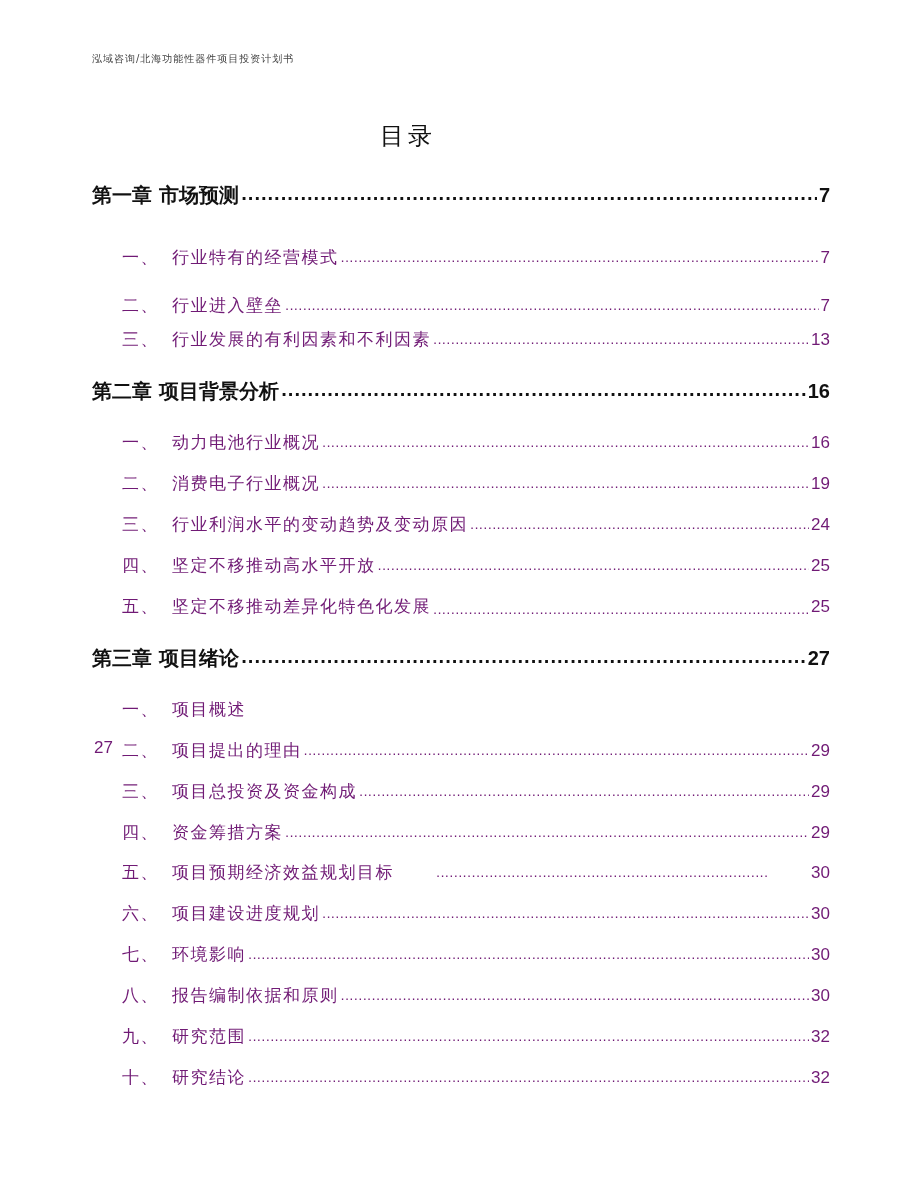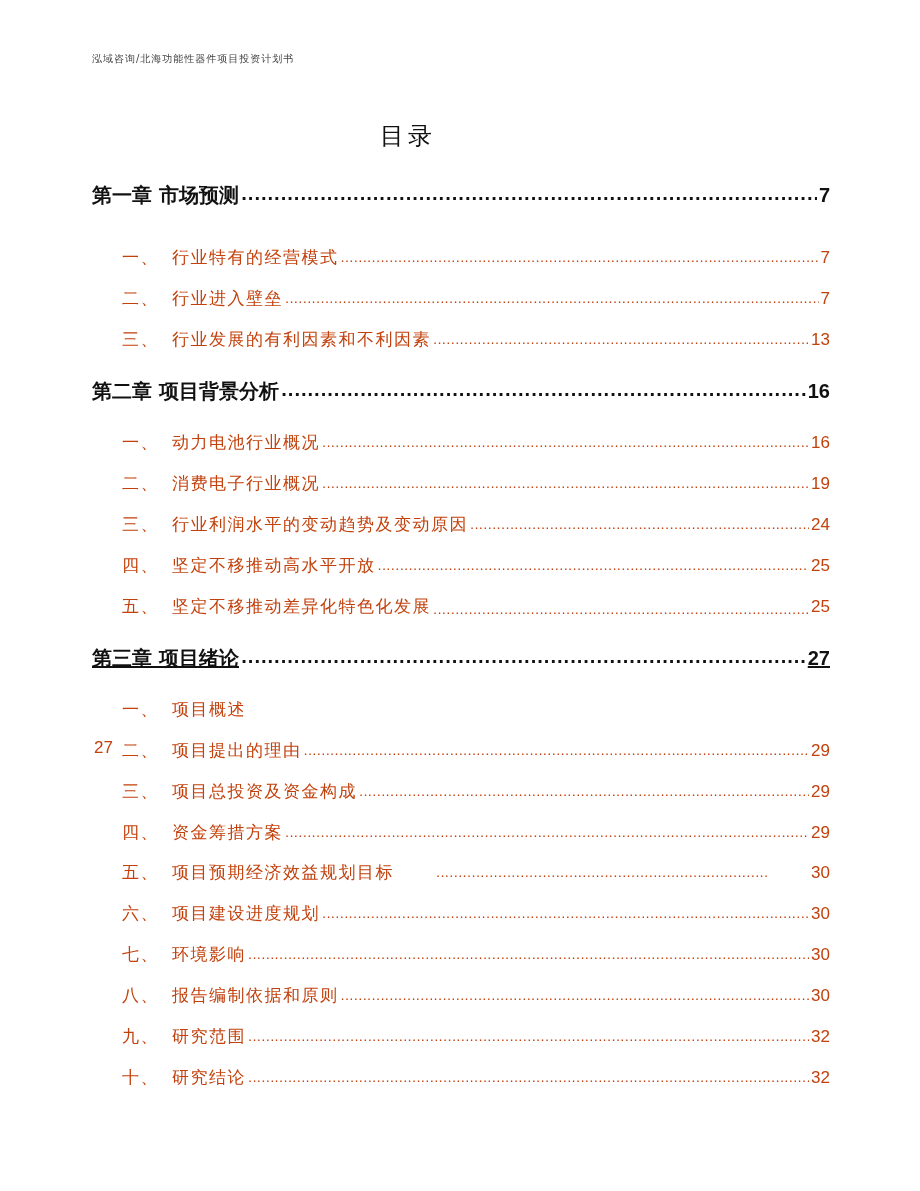--- a/index.html
+++ b/index.html
@@ -26,21 +26,21 @@
     flex: 1 1 auto; overflow: hidden; height: 1em; position: relative;
   }
   .row .dots::after {
     content: "................................................................................................................................................................................................................................................";
     position: absolute; left: 0; bottom: -2px; letter-spacing: 1px;
   }
   .row .page { flex: 0 0 auto; padding-left: 2px; font-family: "Liberation Sans", sans-serif; }
   .chapter { font-size: 20px; font-weight: bold; }
   .chapter .dots::after { font-weight: bold; font-size: 16px; letter-spacing: 0.5px; }
   .chapter .page { font-size: 20px; font-weight: bold; }
-  .section { font-size: 17px; color: #c2410c; letter-spacing: 1.5px; }
+  .section { font-size: 17px; color: #701a75; letter-spacing: 1.5px; }
   .section .label { padding-left: 30px; }
   .section .dots::after { font-size: 13px; letter-spacing: 0.3px; }
   .section .page { font-size: 17px; letter-spacing: 0; }
   .num { display: inline-block; width: 50px; }
 </style>
 </head>
 <body>
 
 <div class="header">泓域咨询/北海功能性器件项目投资计划书</div>
 <div class="title">目录</div>
@@ -49,21 +49,21 @@
     <div class="row chapter" style="top: 182px;">
       <span class="label"><span>第一章 市场预测</span></span>
       <span class="dots"></span>
       <span class="page">7</span>
     </div>
     <div class="row section" style="top: 246px;">
       <span class="label"><span class="num">一、</span><span>行业特有的经营模式</span></span>
       <span class="dots"></span>
       <span class="page">7</span>
     </div>
-    <div class="row section" style="top: 287px;">
+    <div class="row section" style="top: 294px;">
       <span class="label"><span class="num">二、</span><span>行业进入壁垒</span></span>
       <span class="dots"></span>
       <span class="page">7</span>
     </div>
     <div class="row section" style="top: 328px;">
       <span class="label"><span class="num">三、</span><span>行业发展的有利因素和不利因素</span></span>
       <span class="dots"></span>
       <span class="page">13</span>
     </div>
     <div class="row chapter" style="top: 378px;">
@@ -89,21 +89,21 @@
     <div class="row section" style="top: 554px;">
       <span class="label"><span class="num">四、</span><span>坚定不移推动高水平开放</span></span>
       <span class="dots"></span>
       <span class="page">25</span>
     </div>
     <div class="row section" style="top: 595px; align-items: center;">
       <span class="label"><span class="num">五、</span><span>坚定不移推动差异化特色化发展</span></span>
       <span class="dots"></span>
       <span class="page">25</span>
     </div>
-    <div class="row chapter" style="top: 645px; text-decoration: underline;">
+    <div class="row chapter" style="top: 645px;">
       <span class="label"><span>第三章 项目绪论</span></span>
       <span class="dots"></span>
       <span class="page">27</span>
     </div>
     <div class="row section" style="top: 698px; flex-direction: column;">
       <span class="label"><span class="num">一、</span><span>项目概述</span></span>
       <span class="dots"></span>
       <span class="page">27</span>
     </div>
     <div class="row section" style="top: 739px;">

